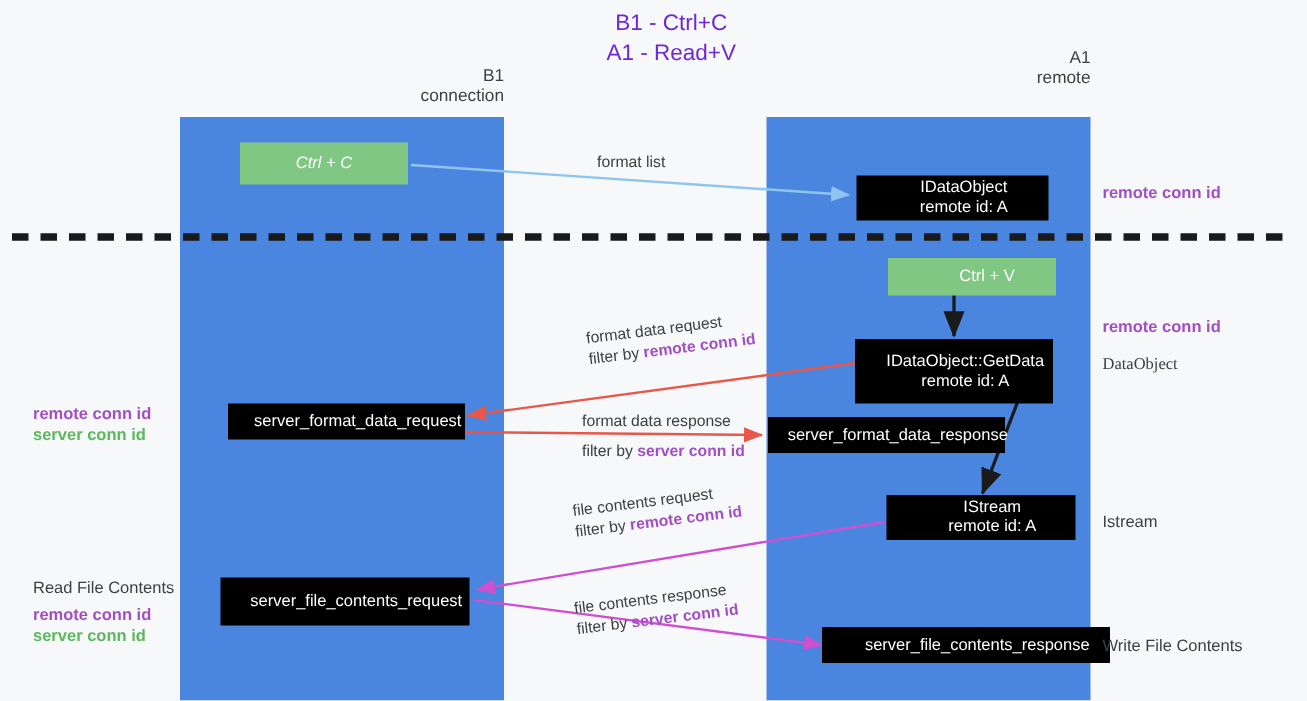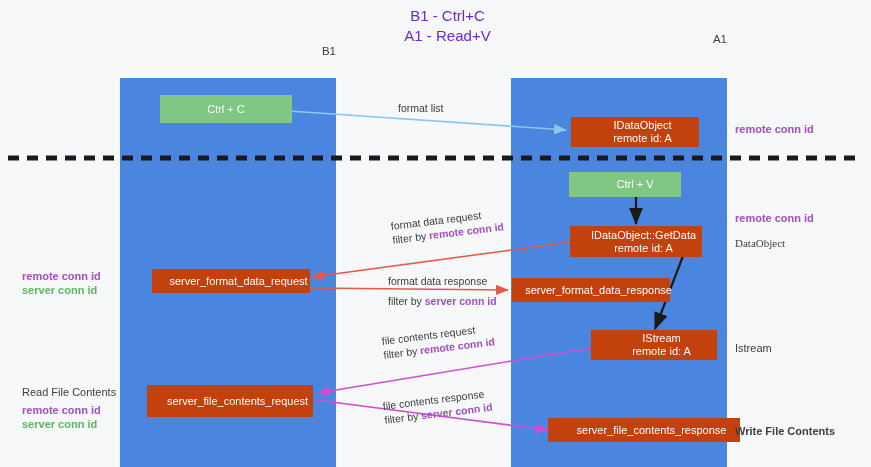--- a/index.html
+++ b/index.html
@@ -44,21 +44,21 @@
     display:flex;flex-direction:column;
     align-items:center;justify-content:center;
     color:#ffffff;
     font-size:11px;
     line-height:13px;
     text-align:center;
     box-sizing:border-box;
     padding:2px 4px;
   }
   .box.green{background:#81c784;}
-  .box.orange{background:#c2410c;padding-left:19px;}
+  .box.orange{background:#000000;padding-left:19px;}
   .box .l2{font-size:11px;text-align:right;}
 
   
   .side{
     position:absolute;
     font-size:11px;
     line-height:14px;
     white-space:nowrap;
   }
   .purple{color:#a24fc4;font-weight:bold;}
@@ -83,23 +83,25 @@
 
 <div id="stage">
 
   <div id="title">
     <div>B1 - Ctrl+C</div>
     <div>A1 - Read+V</div>
   </div>
 
   <div class="lane-head" id="head-b1">
     <div>B1</div>
+    <div>connection</div>
   </div>
   <div class="lane-head" id="head-a1">
     <div>A1</div>
+    <div>remote</div>
   </div>
 
   <div class="lane" id="lane-b1"></div>
   <div class="lane" id="lane-a1"></div>
 
   <svg class="overlay" viewBox="0 0 871 467">
     <defs>
       <marker id="ar-blue" markerWidth="9" markerHeight="9" refX="7.5" refY="3.2" orient="auto">
         <path d="M0,0 L8,3.2 L0,6.4 z" fill="#8ec5ef"></path>
       </marker>
@@ -124,34 +126,34 @@
 
     <line x1="683" y1="256" x2="655" y2="329" stroke="#1a1a1a" stroke-width="2.2" marker-end="url(#ar-blk)"></line>
 
     <line x1="590" y1="348" x2="318" y2="393" stroke="#cf4fcf" stroke-width="1.6" marker-end="url(#ar-mag)"></line>
 
     <line x1="316" y1="400" x2="548" y2="430" stroke="#cf4fcf" stroke-width="1.6" marker-end="url(#ar-mag)"></line>
 
     <line x1="8" y1="158" x2="863" y2="158" stroke="#1a1a1a" stroke-width="5" stroke-dasharray="11 8" stroke-linecap="butt"></line>
   </svg>
 
-  <div class="box green" style="left:160px;top:95px;width:132px;height:28px;">
+  <div class="box green" style="left:160px;top:95px;width:112px;height:28px;font-style:italic;">
     <div>Ctrl + C</div>
   </div>
 
   <div class="box orange" style="left:571px;top:117px;width:128px;height:30px;">
     <div>IDataObject</div>
     <div class="l2">remote id: A</div>
   </div>
 
-  <div class="box green" style="left:569px;top:172px;width:112px;height:25px;padding-left:24px;">
+  <div class="box green" style="left:592px;top:172px;width:112px;height:25px;padding-left:24px;">
     <div>Ctrl + V</div>
   </div>
 
-  <div class="box orange" style="left:570px;top:226px;width:132px;height:31px;">
+  <div class="box orange" style="left:570px;top:226px;width:132px;height:43px;">
     <div>IDataObject::GetData</div>
     <div class="l2">remote id: A</div>
   </div>
 
   <div class="box orange" style="left:152px;top:269px;width:158px;height:24px;">
     <div>server_format_data_request</div>
   </div>
 
   <div class="box orange" style="left:512px;top:278px;width:158px;height:24px;">
     <div>server_format_data_response</div>
@@ -203,21 +205,21 @@
   </div>
 
   <div class="side purple" style="left:735px;top:122px;">remote conn id</div>
 
   <div class="side purple" style="left:735px;top:211px;">remote conn id</div>
 
   <div class="side plain" style="left:735px;top:236px;font-family:Liberation Serif, serif;">DataObject</div>
 
   <div class="side plain" style="left:735px;top:341px;">Istream</div>
 
-  <div class="side plain" style="left:735px;top:424px;font-weight:bold;">Write File Contents</div>
+  <div class="side plain" style="left:735px;top:424px;">Write File Contents</div>
 
   <div class="side purple" style="left:22px;top:269px;">remote conn id</div>
   <div class="side green-t" style="left:22px;top:283px;">server conn id</div>
 
   <div class="side plain" style="left:22px;top:385px;">Read File Contents</div>
 
   <div class="side purple" style="left:22px;top:403px;">remote conn id</div>
   <div class="side green-t" style="left:22px;top:417px;">server conn id</div>
 
 </div>

